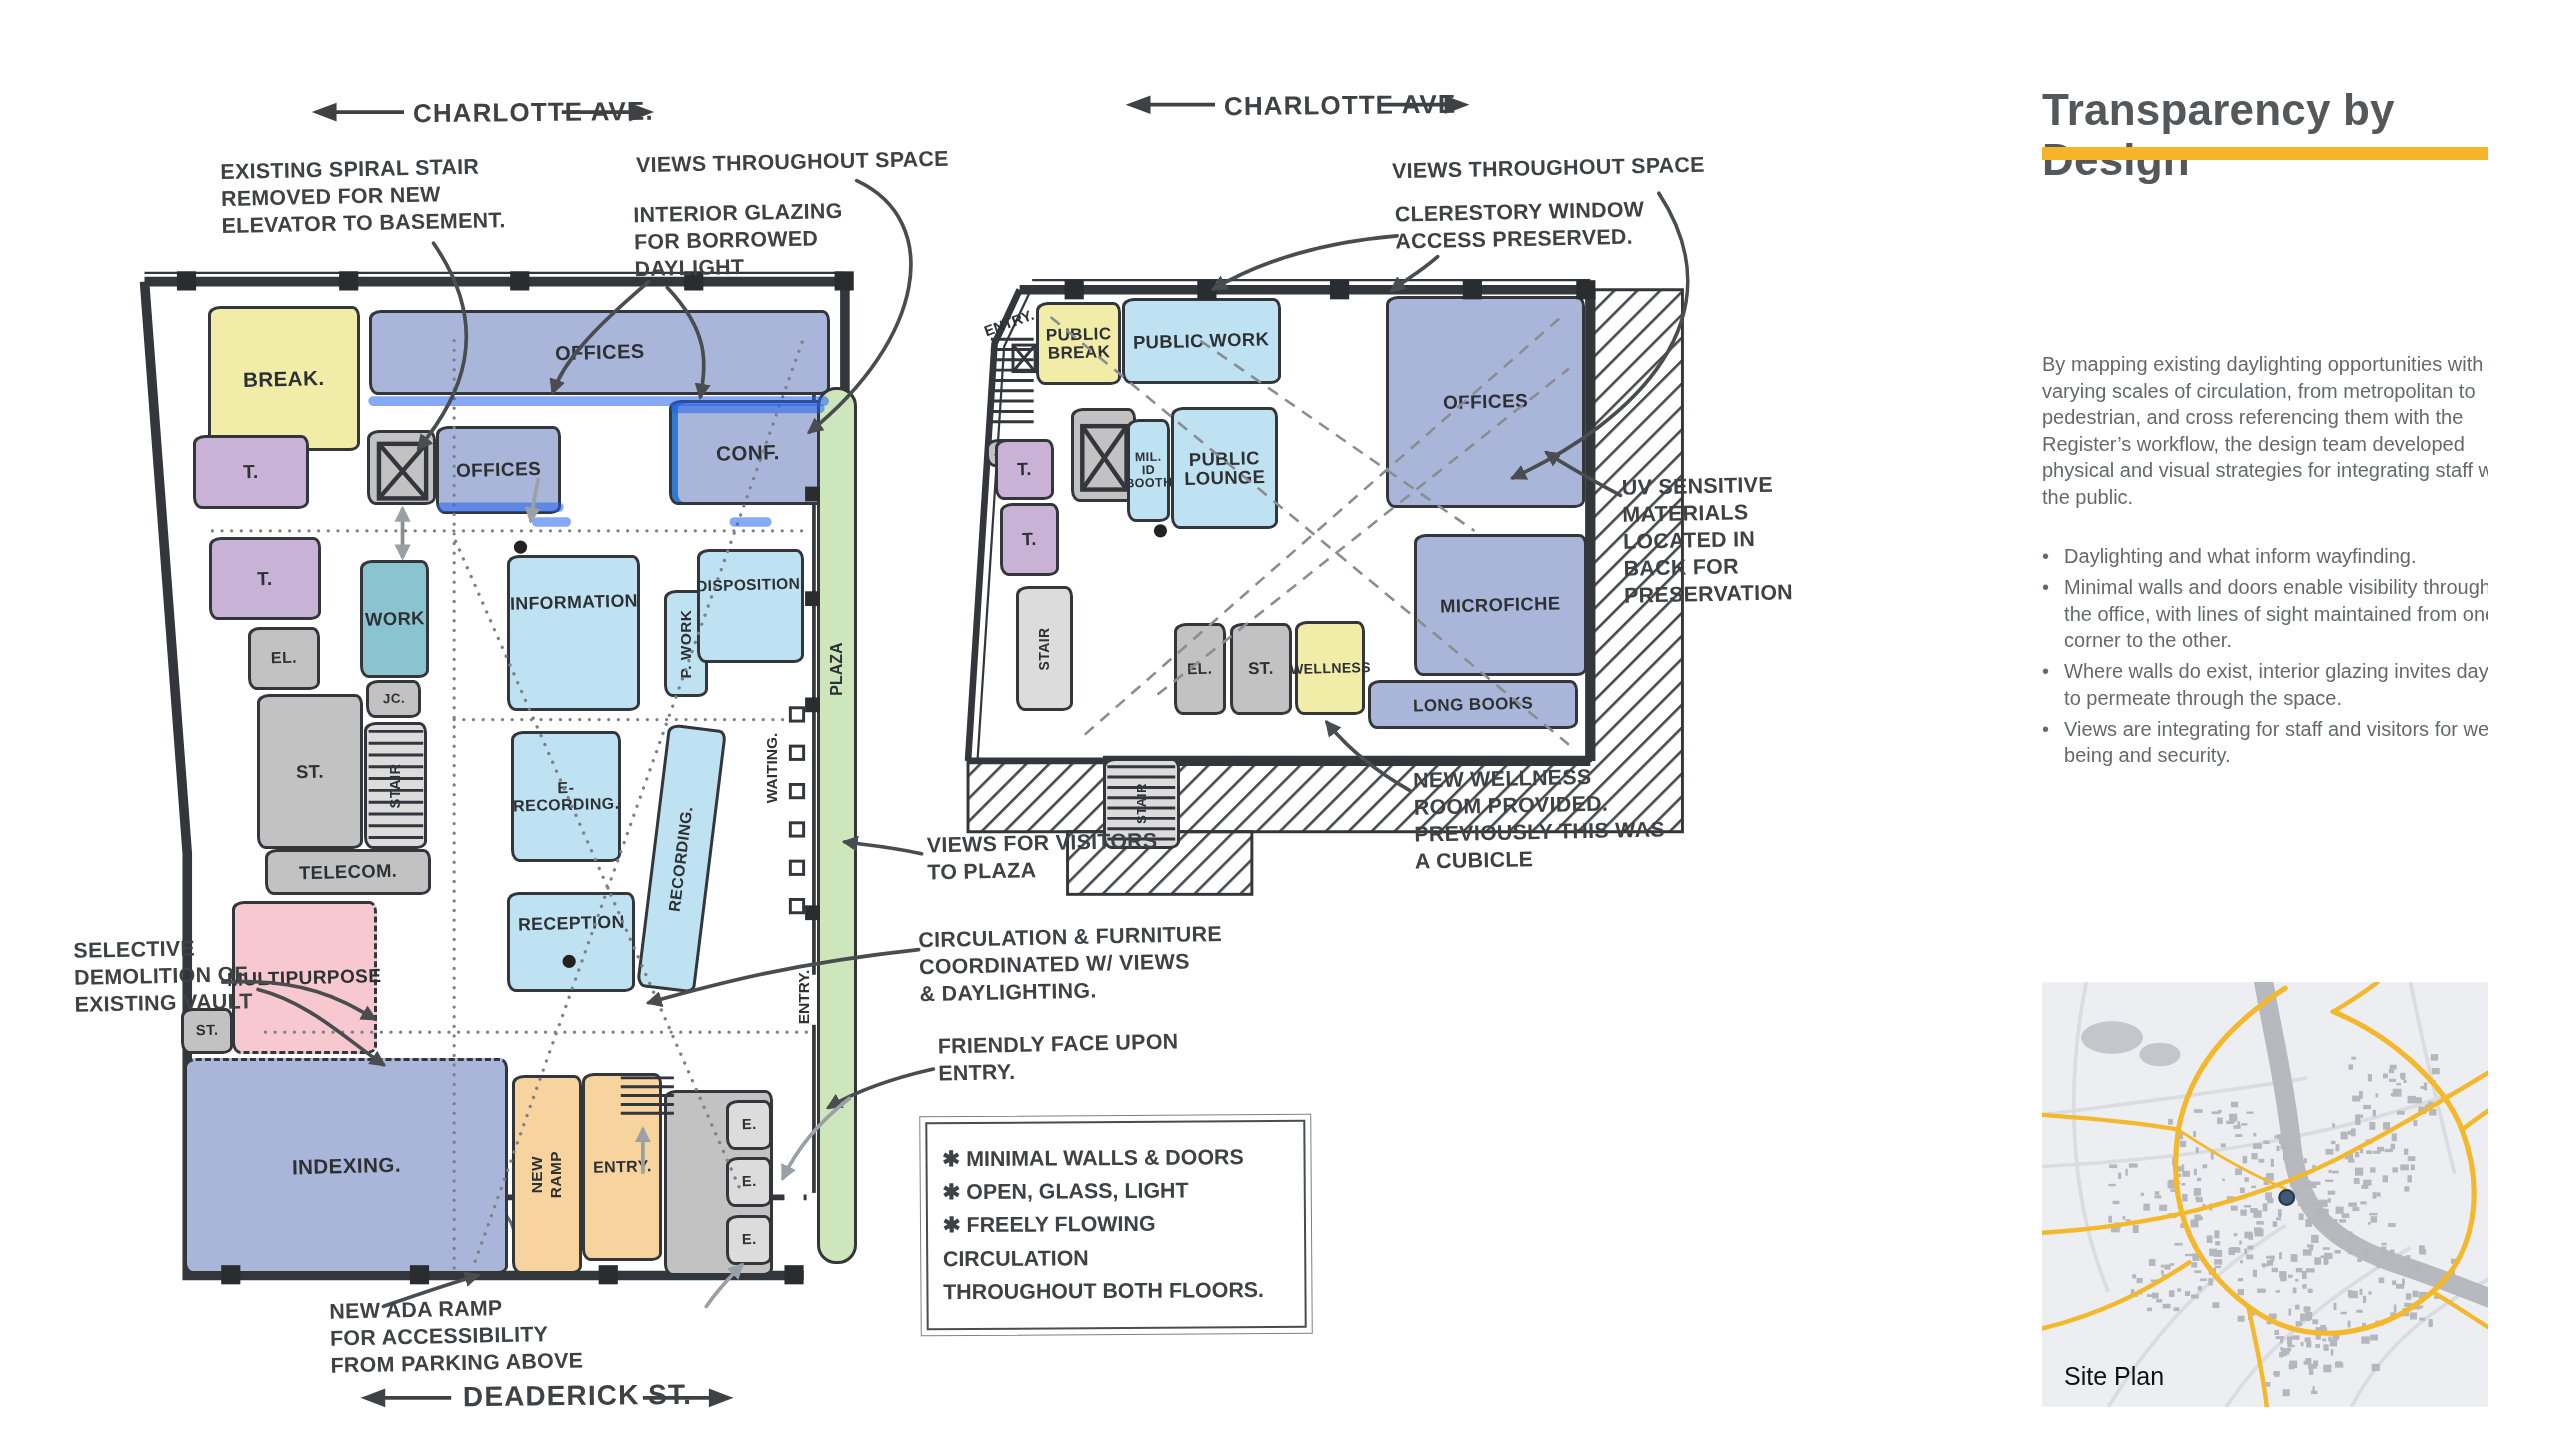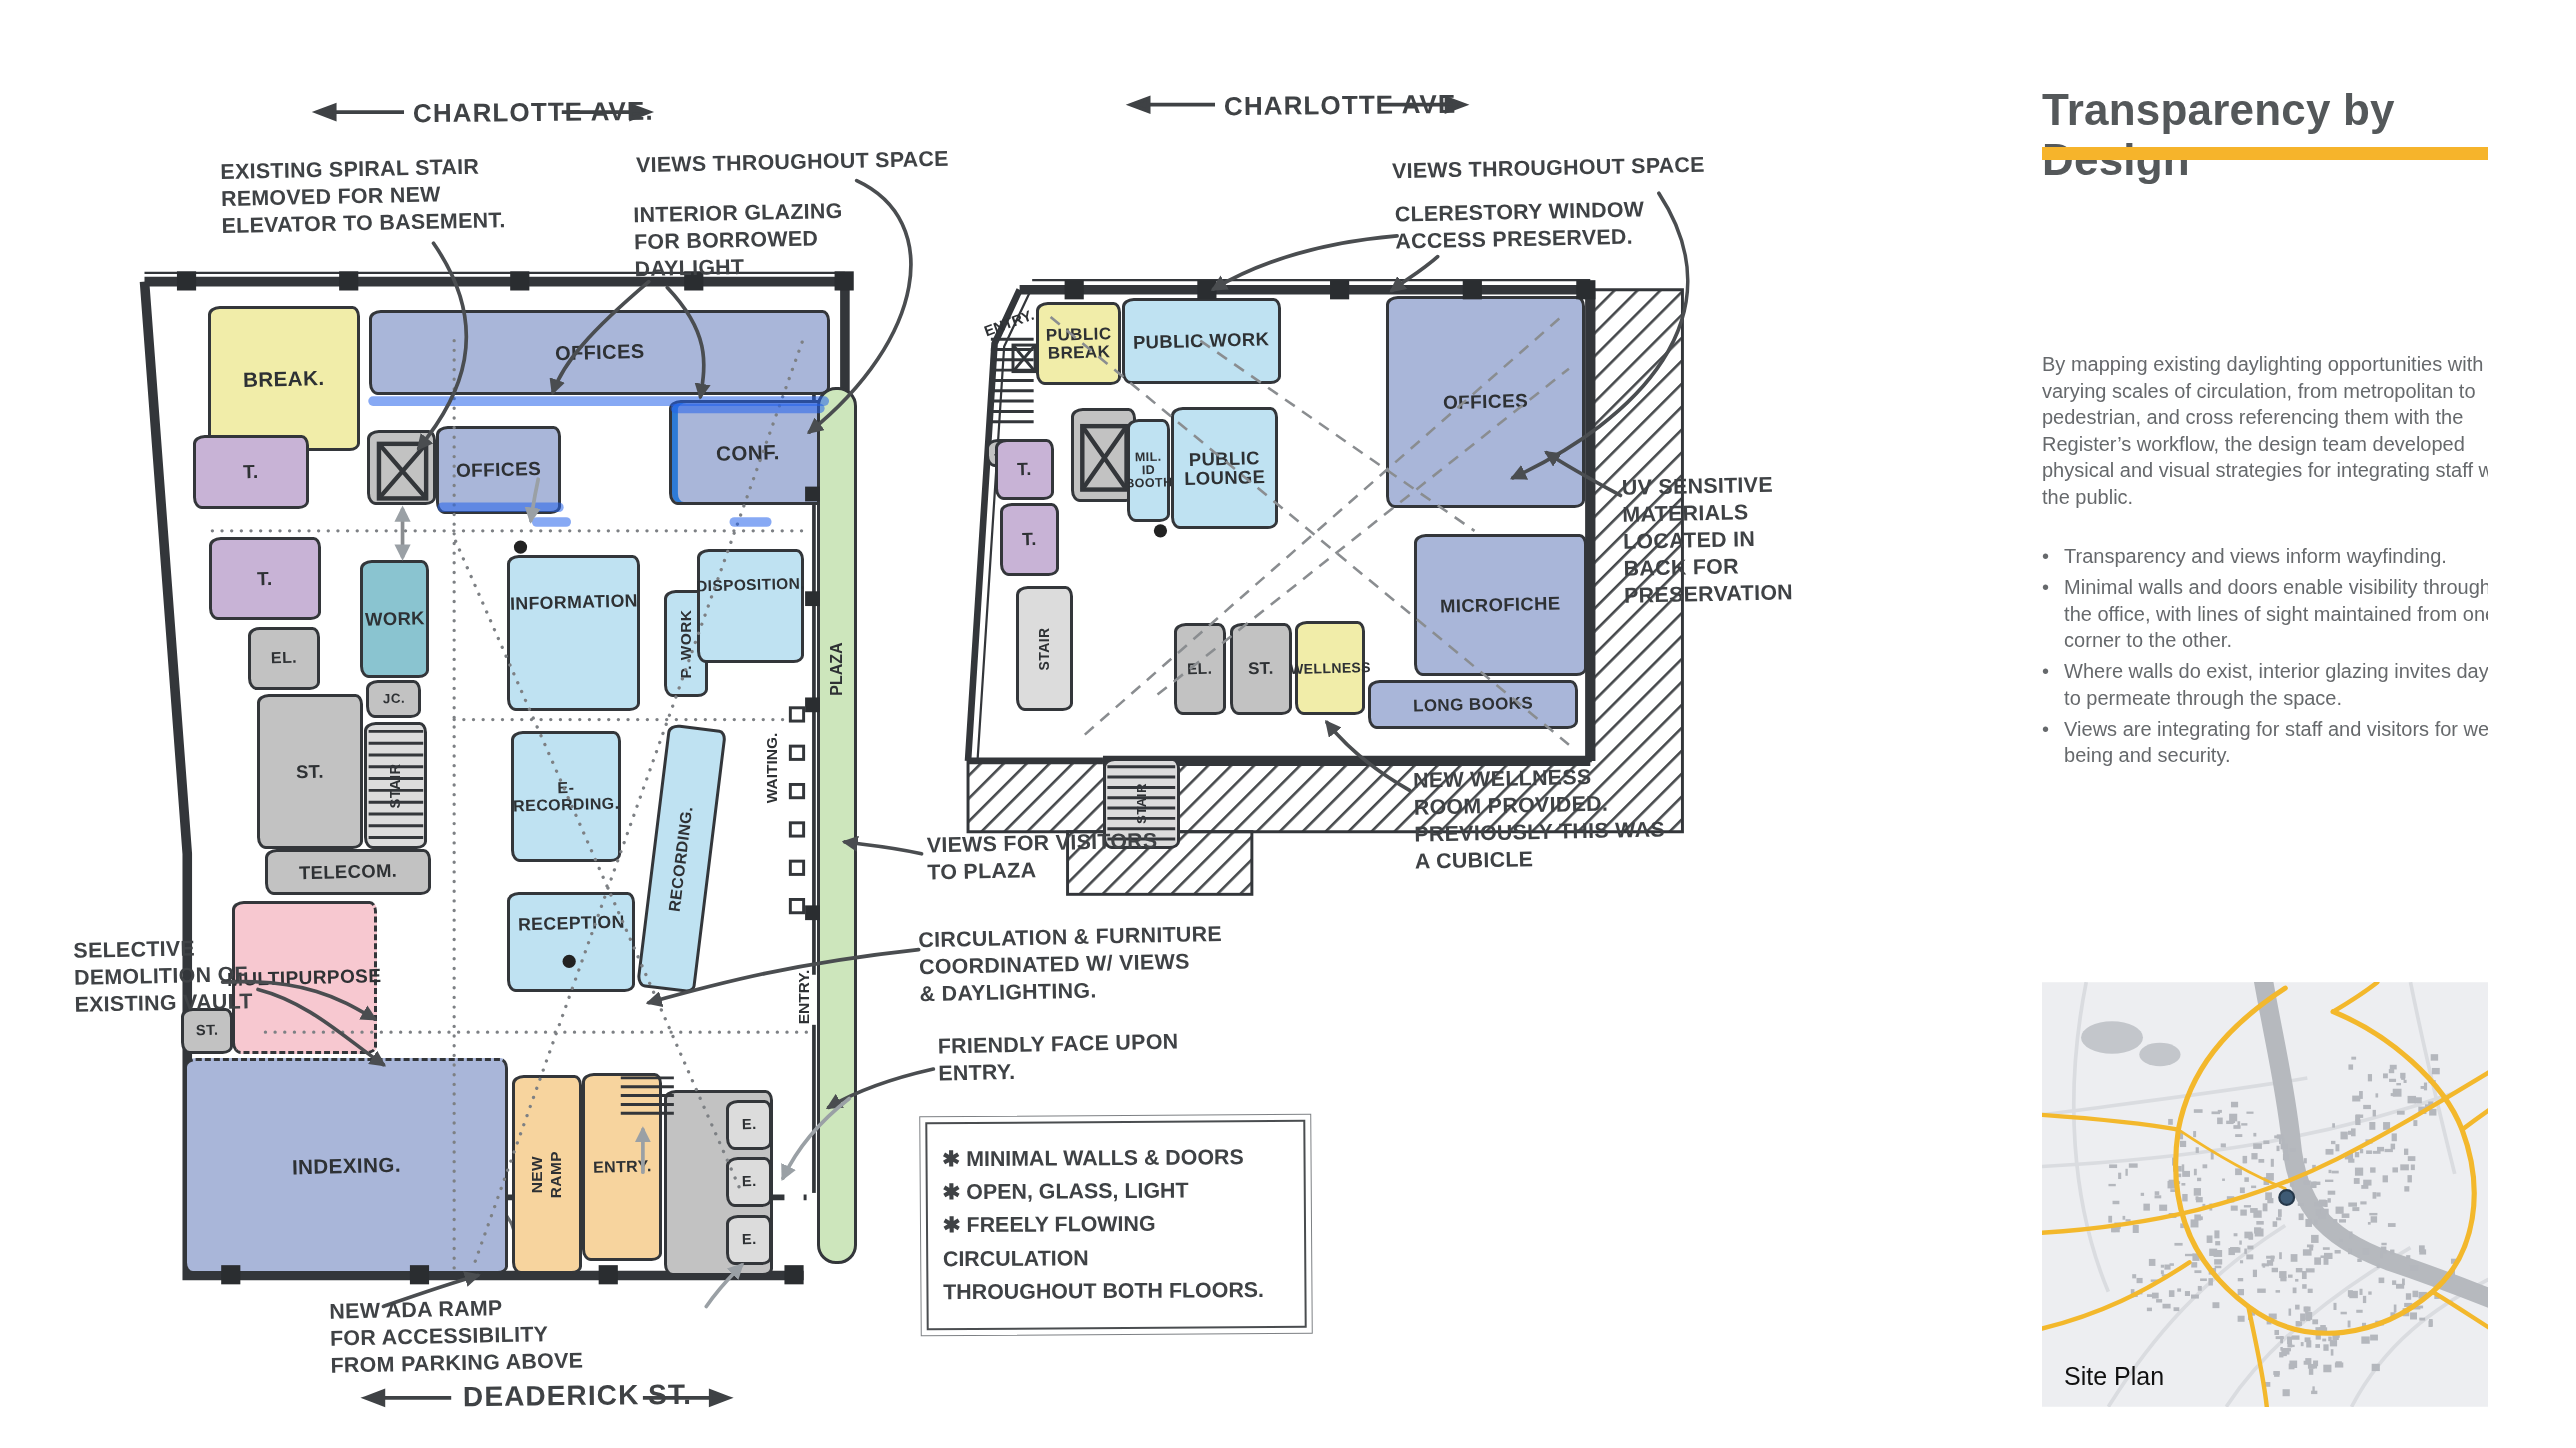--- a/index.html
+++ b/index.html
@@ -372,21 +372,21 @@
       <path d="M730,620 C724,648 722,662 720,676" marker-end="url(#ahg)"></path>
     </g>
   </svg>
 
   <div class="panel-title" style="left:2042px;top:63px;">Transparency by Design</div>
   <div class="accent-bar" style="left:2042px;top:125px;width:482px;background:#F6B42B;"></div>
   <div class="panel-p" style="left:2042px;top:329px;width:479px;">By mapping existing daylighting opportunities with varying scales of circulation, from metropolitan to pedestrian, and cross referencing them with the Register’s workflow, the design team developed physical and visual strategies for integrating staff with the public.</div>
   <ul class="panel-ul" style="left:2042px;top:521px;width:484px;">
     <li>
         <span class="b">•</span>
-        <span>Transparency and views inform wayfinding.</span>
+        <span>Daylighting and what inform wayfinding.</span>
       </li>
     <li>
         <span class="b">•</span>
         <span>Minimal walls and doors enable visibility throughout the office, with lines of sight maintained from one corner to the other.</span>
       </li>
     <li>
         <span class="b">•</span>
         <span>Where walls do exist, interior glazing invites daylight to permeate through the space.</span>
       </li>
     <li>

